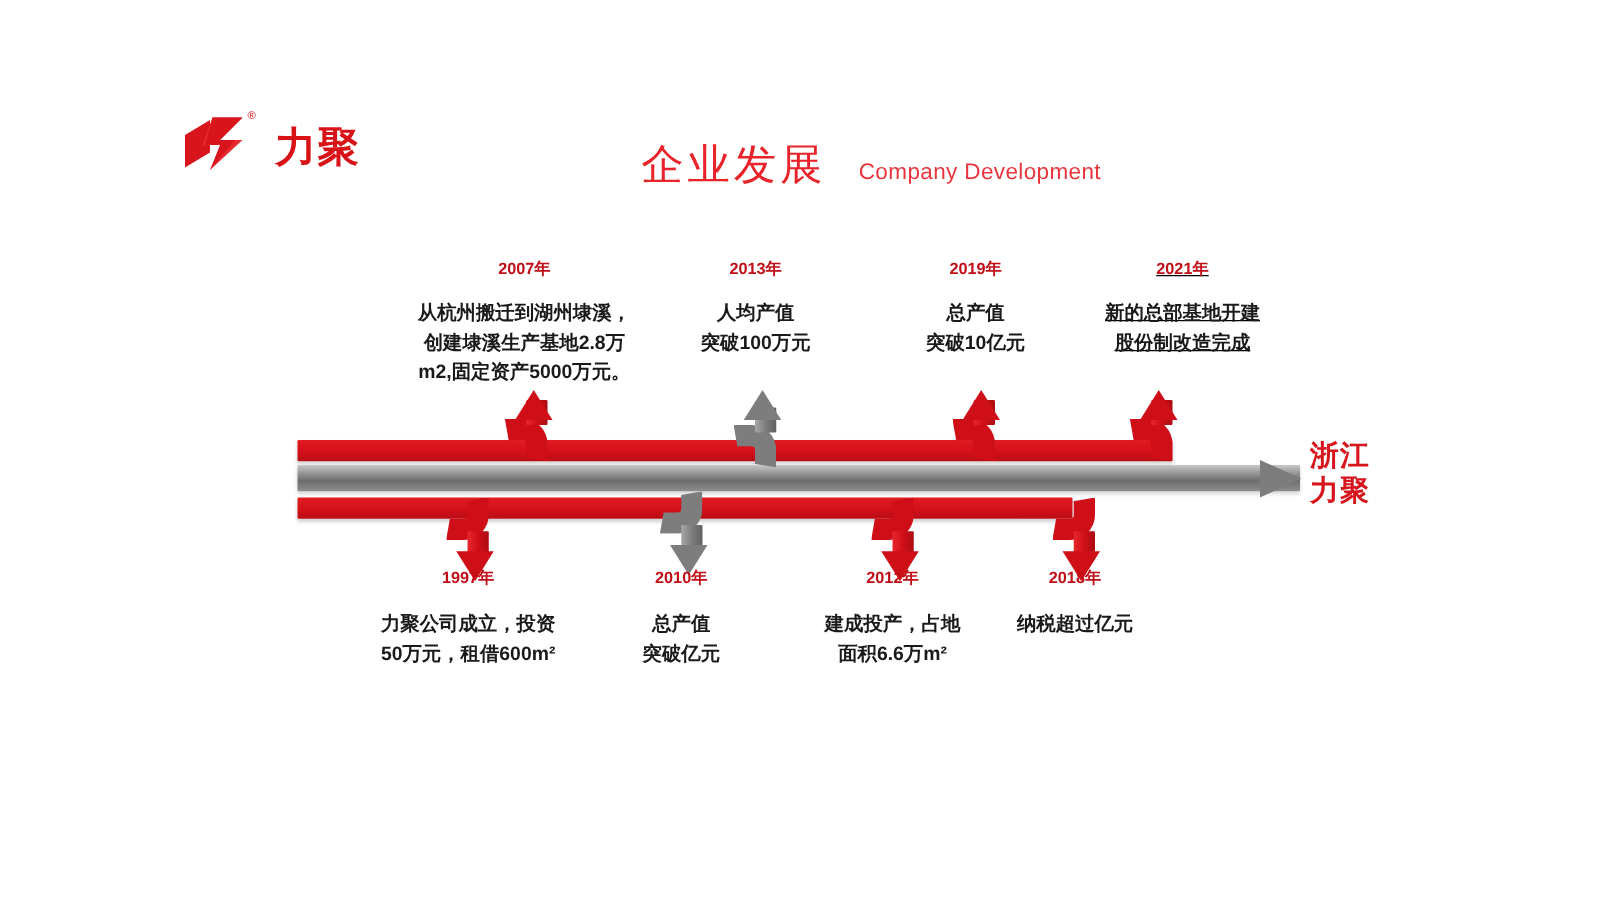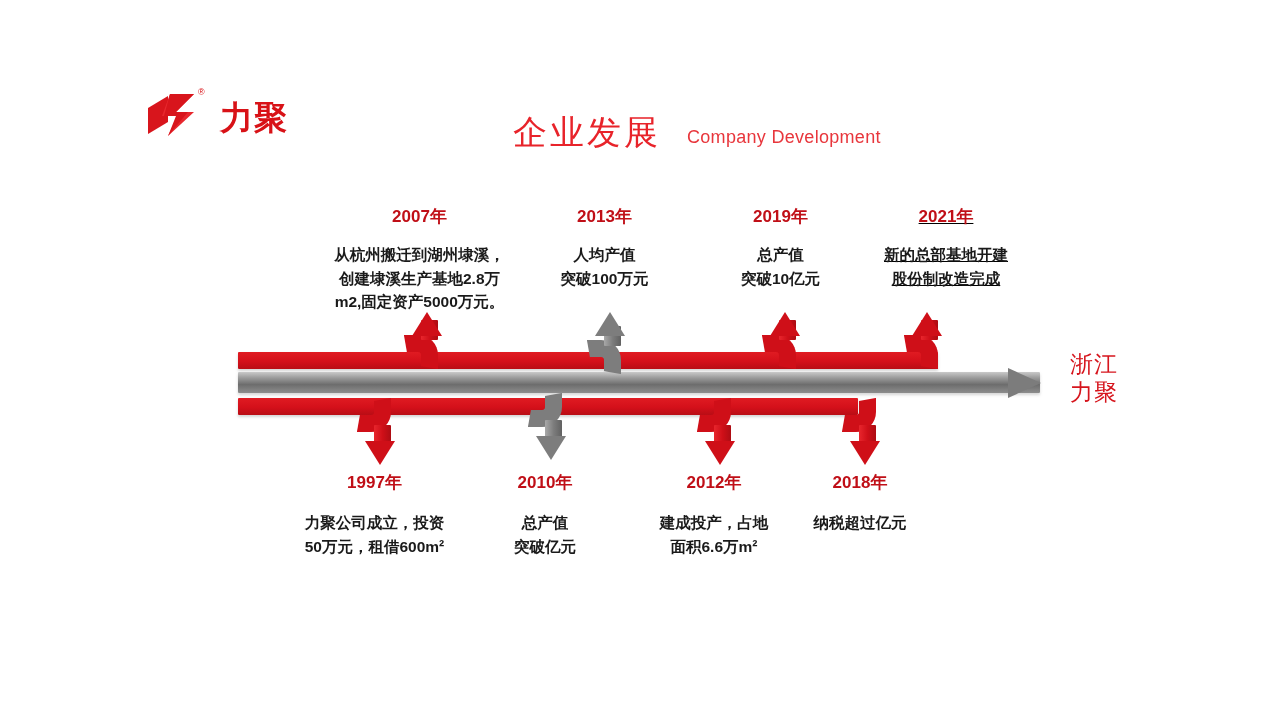--- a/index.html
+++ b/index.html
@@ -182,46 +182,45 @@
     border-right: 15px solid transparent;
     border-top: 24px solid #7d7d7d;
   }
 
   
   .event {
     position: absolute;
     text-align: center;
   }
   .event .year {
-    font-size: 17px;
+    font-size: 13px;
     font-weight: bold;
     color: #c00f17;
     line-height: 1;
     margin-bottom: 18px;
     white-space: nowrap;
   }
   .event .desc {
     font-size: 15.5px;
     font-weight: bold;
     color: #1a1a1a;
     line-height: 1.52;
   }
-  .event.below .year { margin-bottom: 20px; margin-top: 19px; }
+  .event.below .year { margin-bottom: 20px; }
 
   
   .end-label {
     position: absolute;
     left: 1048px;
     top: 350px;
     font-size: 23px;
-    font-weight: normal;
+    font-weight: bold;
     color: #d6151d;
     line-height: 1.22;
     letter-spacing: 1px;
-    margin-left: 22px;
   }
 </style>
 </head>
 <body>
 
 <div id="slide">
 
   <div class="logo-wrap">
     <div class="logo-mark">
       <svg width="58" height="52" viewBox="0 0 58 52" xmlns="http://www.w3.org/2000/svg">

